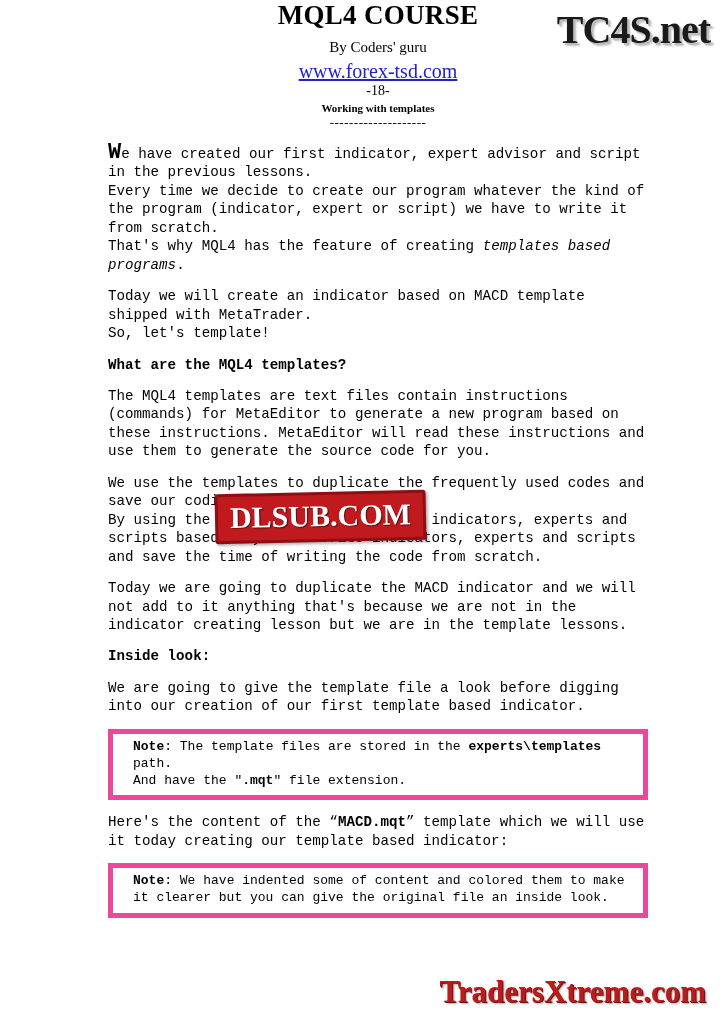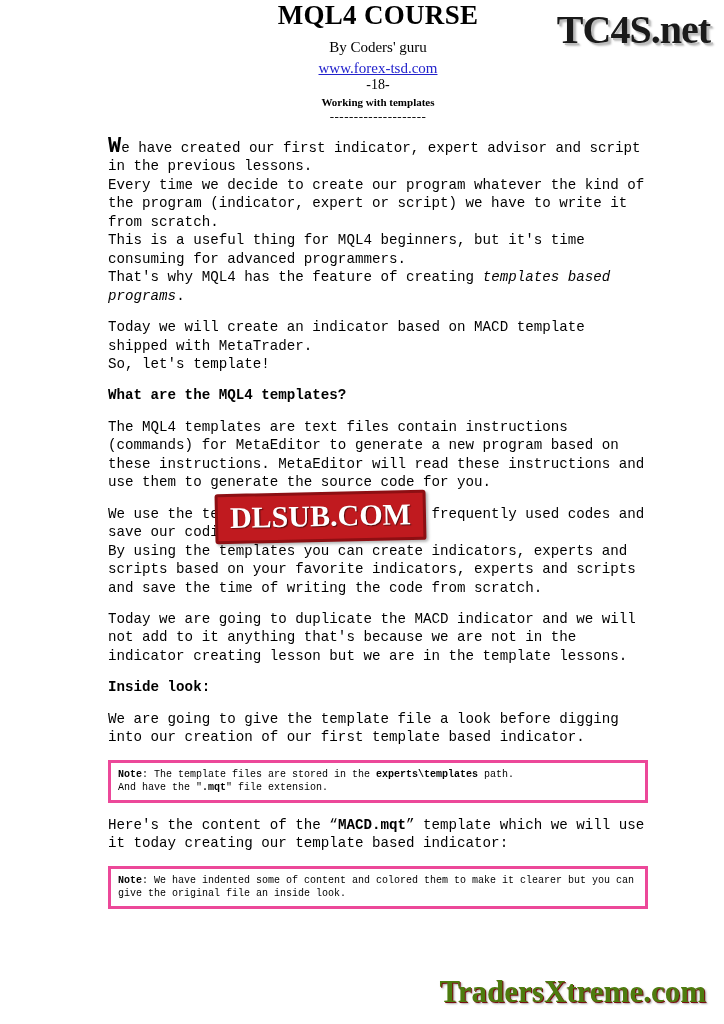--- a/index.html
+++ b/index.html
@@ -39,21 +39,21 @@
   }
 
   
   .brand-bottom {
     position: absolute;
     right: 18px;
     bottom: 14px;
     font-family: "Liberation Serif", "DejaVu Serif", serif;
     font-weight: bold;
     font-size: 31px;
-    color: #4d7c0f;
+    color: #b91c1c;
     text-shadow: 1px 1px 0 #7a0f12, 2px 2px 2px rgba(0,0,0,0.35);
     white-space: nowrap;
   }
 
   
   .stamp {
     position: absolute;
     left: 215px;
     top: 492px;
     padding: 4px 12px 6px 12px;
@@ -87,21 +87,21 @@
     font-weight: bold;
     letter-spacing: 0.3px;
   }
   .doc-author {
     text-align: center;
     font-size: 15px;
     margin-top: 8px;
   }
   .doc-link {
     text-align: center;
-    font-size: 15px;
+    font-size: 20px;
     margin-top: 4px;
   }
   .doc-link a {
     color: #2222cc;
     text-decoration: underline;
   }
   .lesson-num {
     text-align: center;
     font-size: 14px;
   }
@@ -140,23 +140,23 @@
     font-weight: bold;
   }
   em {
     font-style: italic;
   }
   strong {
     font-weight: bold;
   }
 
   .note-box {
-    border: 3px solid #ec4899;
-    padding: 5px 7px 6px 7px;
-    font-size: 10px;
+    border: 5px solid #ec4899;
+    padding: 5px 7px 6px 20px;
+    font-size: 13px;
     line-height: 1.30;
   }
   .note-box .line {
     display: block;
   }
 </style>
 </head>
 <body>
 
 <div class="page">
@@ -173,21 +173,20 @@
 
     <div class="lesson-num">-18-</div>
     <div class="lesson-title">Working with templates</div>
     <div class="rule-dashes">--------------------</div>
 
     <div class="body-block">
       <p>
         <span class="dropcap">W</span><span>e have created our first indicator, expert advisor and script in the previous lessons.</span>
       </p>
       <p>Every time we decide to create our program whatever the kind of the program (indicator, expert or script) we have to write it from scratch.</p>
-      <p>This is a useful thing for MQL4 beginners, but it's time consuming for advanced programmers.</p>
       <p>
         <span>That's why MQL4 has the feature of creating </span><em>templates based programs</em><span>.</span>
       </p>
 
       <div class="gap"></div>
 
       <p>Today we will create an indicator based on MACD template shipped with MetaTrader.</p>
       <p>So, let's template!</p>
 
       <div class="gap"></div>

